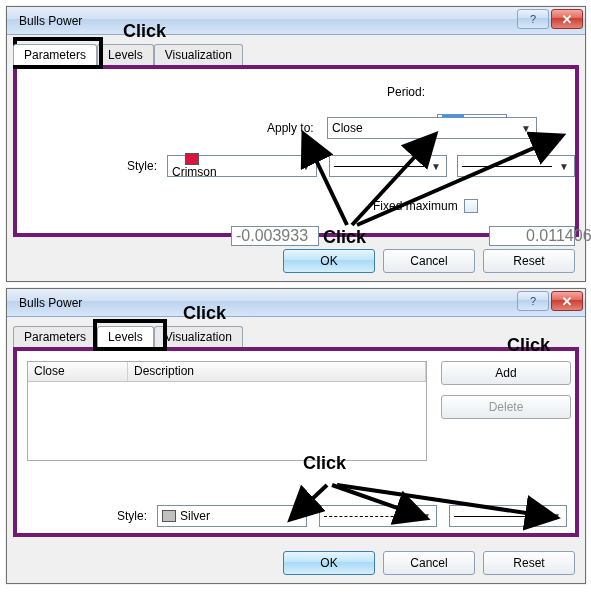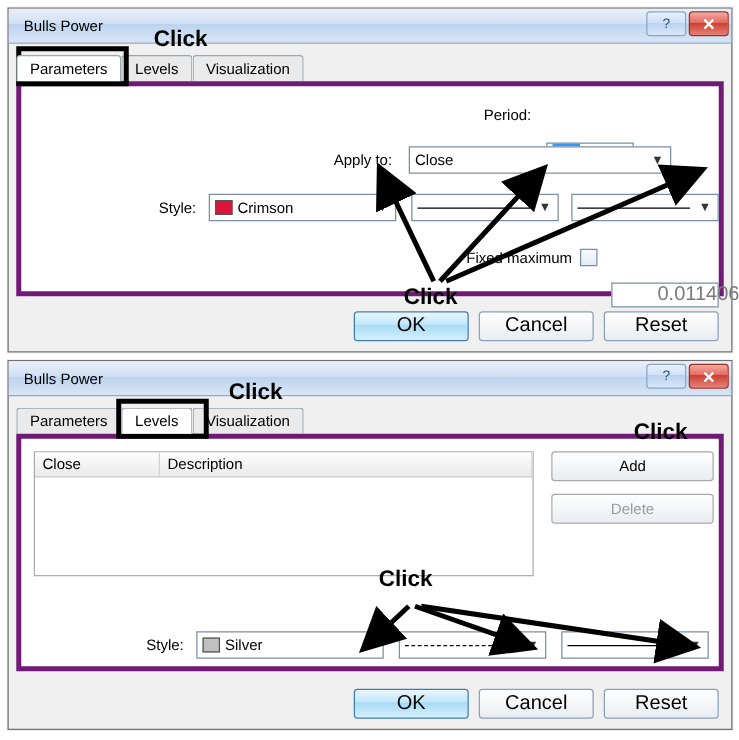--- a/index.html
+++ b/index.html
@@ -60,21 +60,21 @@
   #body2 { height: 190px; }
 
   .btnrow {
     position: absolute; right: 10px; bottom: 8px;
     display: flex; gap: 8px;
   }
   .btn {
     width: 92px; height: 24px;
     border: 1px solid #8aa0b8; border-radius: 3px;
     background: linear-gradient(#fefefe,#e9edf1);
-    font-size: 16px; display: flex; align-items: center; justify-content: center;
+    font-size: 12px; display: flex; align-items: center; justify-content: center;
   }
   .btn.default {
     border: 1px solid #3c7fb1;
     background: linear-gradient(#eaf6fd,#bfe6fa 45%,#a7daf5 46%,#d6effc);
   }
 
   .lbl { font-size: 12px; }
   .field-row { position: absolute; display: flex; align-items: center; }
 
   .txt-in {
@@ -182,41 +182,44 @@
       <span>Close</span>
       <span class="arrow">
           <span class="chev">▼</span>
         </span>
     </div>
 
     <div class="field-row" style="left:110px; top:90px;">
       <span class="lbl">Style:</span>
     </div>
     <div class="combo" style="position:absolute; left:150px; top:86px; width:150px;">
-      <span style="display:flex;align-items:center;">
+      <span style="display:flex;align-items:center;flex-direction:column;">
           <span class="swatch" style="background:#DC143C"></span>
           <span>Crimson</span>
         </span>
       <span class="arrow">
           <span class="chev">▼</span>
         </span>
     </div>
     <div class="combo" style="position:absolute; left:312px; top:86px; width:118px;">
       <span class="linepreview"></span>
       <span class="arrow">
           <span class="chev">▼</span>
         </span>
     </div>
     <div class="combo" style="position:absolute; left:440px; top:86px; width:118px;">
       <span class="linepreview"></span>
       <span class="arrow">
           <span class="chev">▼</span>
         </span>
     </div>
 
+    <div class="txt-in ro" style="position:absolute; left:214px; top:126px; width:88px;">
+      <span>-0.003933</span>
+    </div>
 
     <div class="field-row" style="left:356px; top:130px; gap:6px;">
       <span class="lbl">Fixed maximum</span>
       <span class="chk"></span>
     </div>
     <div class="txt-in ro" style="position:absolute; left:472px; top:126px; width:86px;padding-left:36px;">
       <span>0.011406</span>
     </div>
   </div>
 

